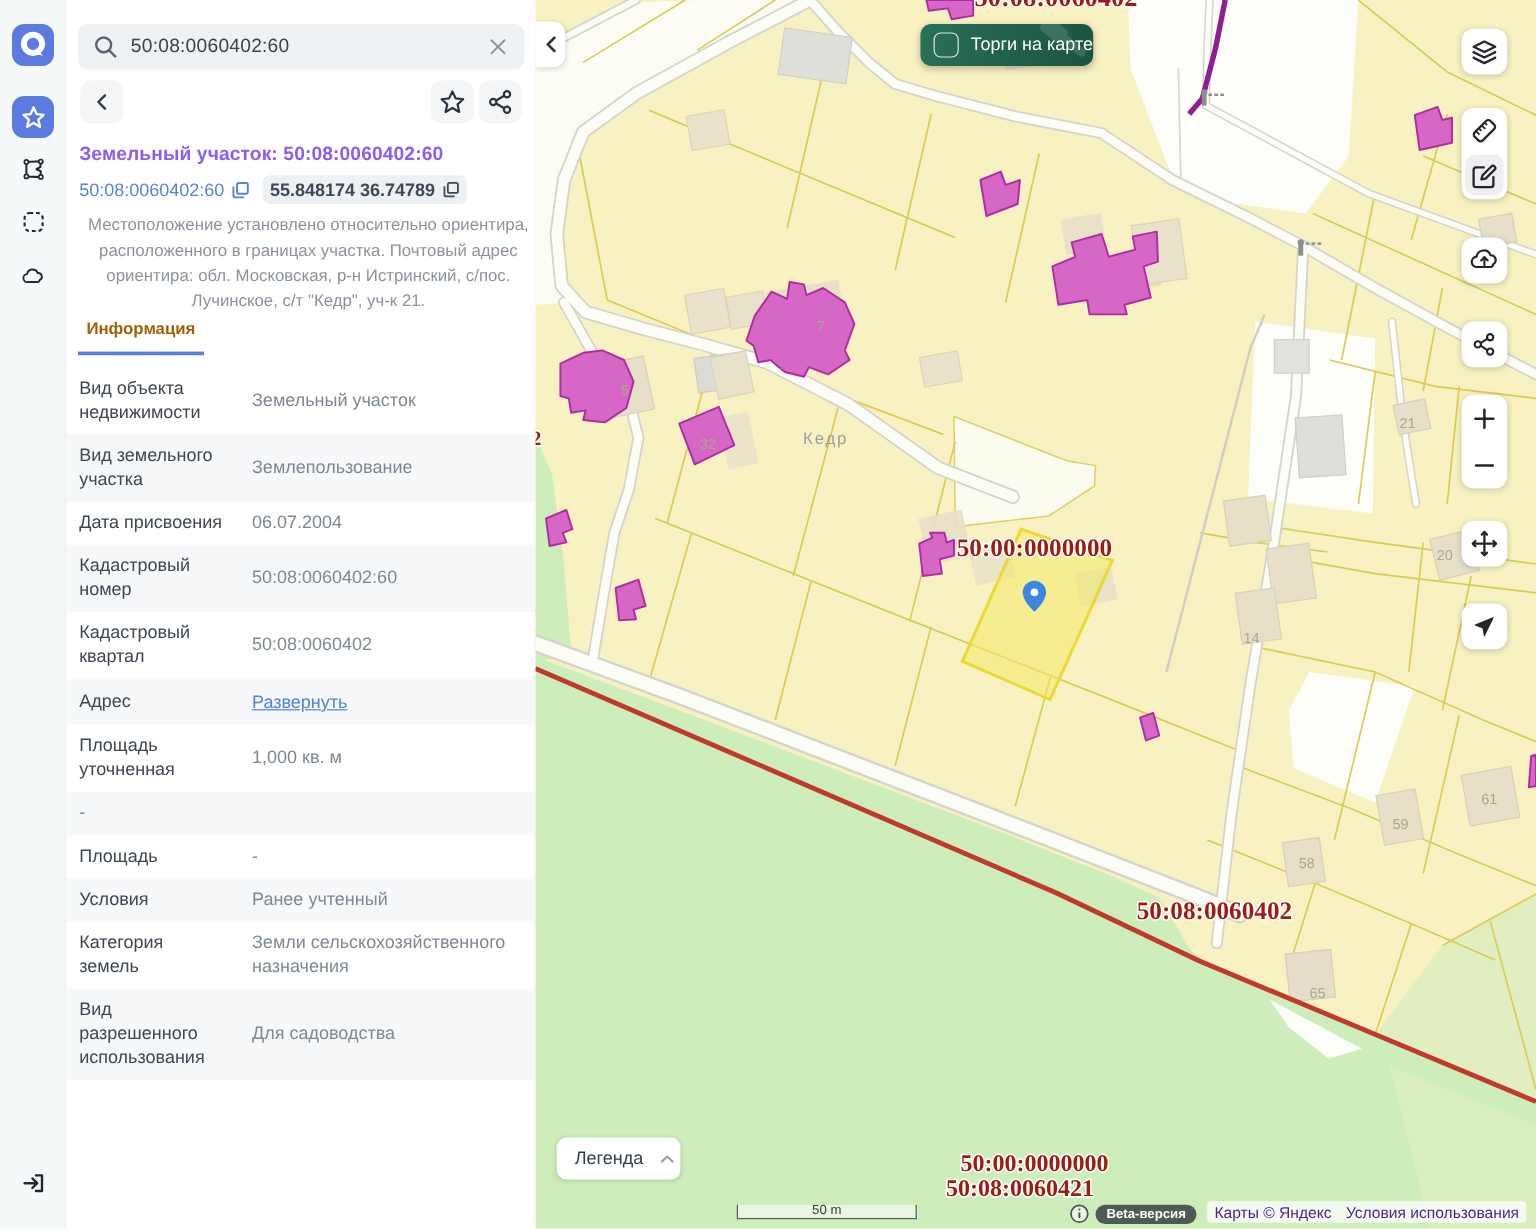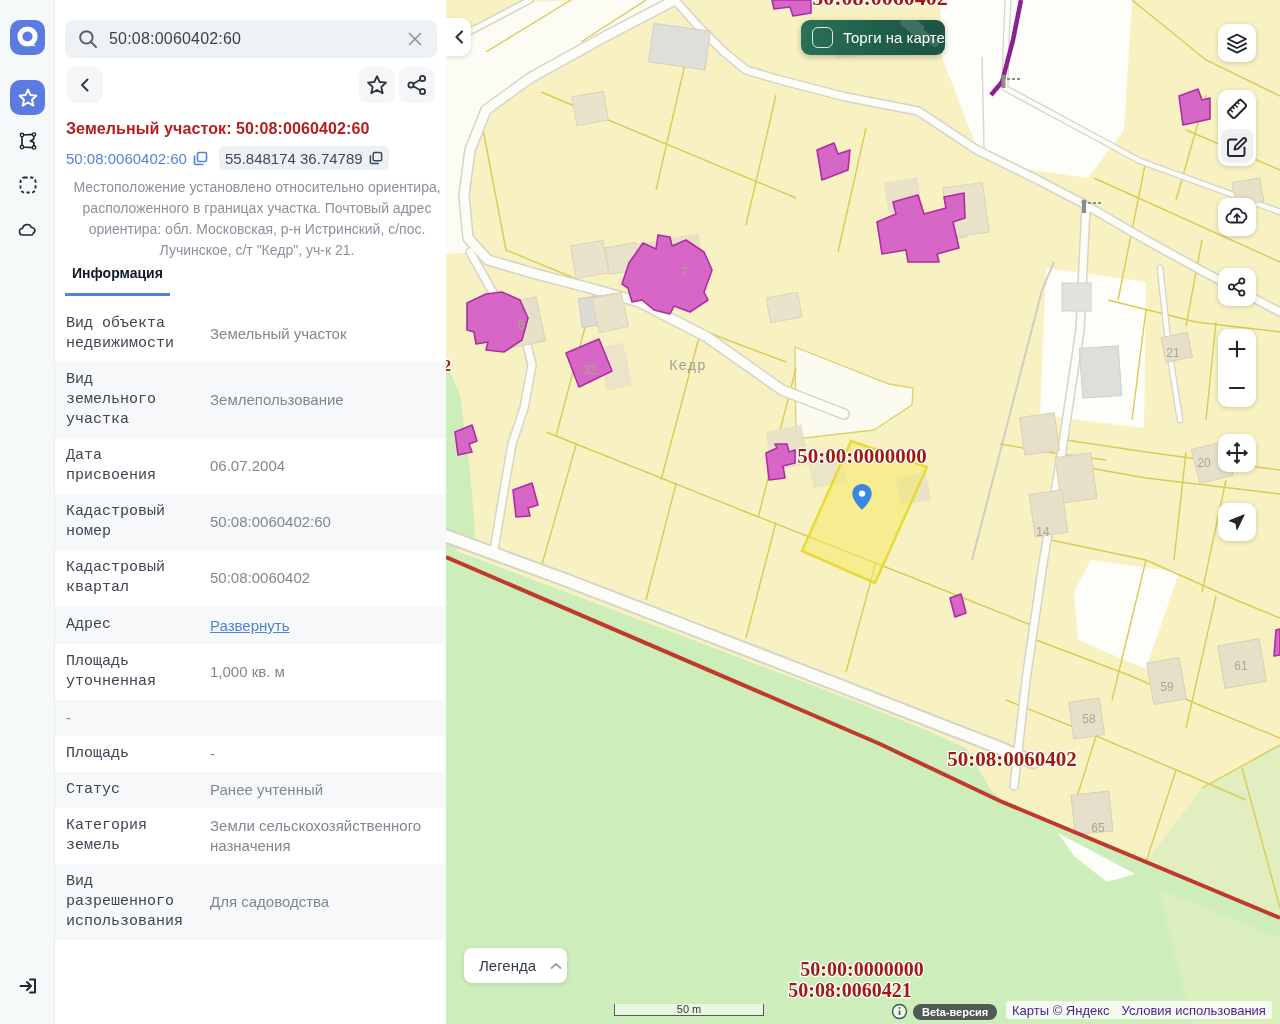--- a/index.html
+++ b/index.html
@@ -7,37 +7,37 @@
   #app { position:relative; width:1280px; height:1024px; }
   
   #sidebar { position:absolute; left:0; top:0; width:55px; height:1024px; background:#f6f9fa; border-right:1px solid #eaeef0; z-index:30; }
   .sbbtn { position:absolute; left:10px; width:35px; height:35px; border-radius:10px; background:#5b7be0; display:flex; align-items:center; justify-content:center; }
   .sbicon { position:absolute; left:17px; width:22px; height:22px; display:flex; align-items:center; justify-content:center; }
   
   #panel { position:absolute; left:55px; top:0; width:391px; height:1024px; background:#fff; z-index:20; }
   #search { position:absolute; left:10px; top:20px; width:372px; height:38px; background:#eef2f5; border-radius:8px; display:flex; align-items:center; }
   #search .txt { font-size:16px; color:#39424e; margin-left:10px; letter-spacing:.2px; }
   .hbtn { position:absolute; top:67px; width:36px; height:36px; background:#f4f6f8; border-radius:9px; display:flex; align-items:center; justify-content:center; }
-  #title { position:absolute; left:11px; top:120px; font-size:16px; font-weight:bold; color:#b91c1c; letter-spacing:.1px; }
+  #title { position:absolute; left:11px; top:120px; font-size:16px; font-weight:bold; color:#8b5cf6; letter-spacing:.1px; }
   #chiprow { position:absolute; left:11px; top:146px; height:24px; display:flex; align-items:center; }
   #chiprow .lnk { color:#5583da; font-size:15px; }
-  #chiprow .chip { background:#eef1f4; border-radius:6px; height:24px; display:flex; align-items:center; padding:0 6px; margin-left:11px; font-size:15px; color:#3f4956; }
+  #chiprow .chip { background:#eef1f4; border-radius:6px; height:24px; display:flex; align-items:center; padding:0 6px; margin-left:11px; font-size:15px; color:#3f4956;font-weight:bold; }
   #desc { position:absolute; left:11px; top:177px; width:382px; font-size:14px; line-height:21px; color:#8a929d;text-align:center; }
-  #tab { position:absolute; left:10px; top:265px; padding:0 7px 12px 7px; font-size:14px; font-weight:bold; color:#0f172a; border-bottom:3px solid #5481dd; }
+  #tab { position:absolute; left:10px; top:265px; padding:0 7px 12px 7px; font-size:14px; font-weight:bold; color:#a16207; border-bottom:3px solid #5481dd; }
   #tbl { position:absolute; left:0; top:306px; width:391px; }
   .row { display:flex; padding:8px 12px 8px 11px; }
   .row.g { background:#f7f8fa; }
-  .row .k { width:144px; flex:none; font-size:15px; line-height:20px; color:#3e4652; padding-right:22px;font-family:Liberation Mono, monospace; }
+  .row .k { width:144px; flex:none; font-size:15px; line-height:20px; color:#3e4652; padding-right:22px; }
   .row .v { flex:1; font-size:15px; line-height:20px; color:#7e8893; display:flex; flex-direction:column; justify-content:center; }
   .row .v .raz { color:#4d82dd; text-decoration:underline; margin-top:1px; }
   
   #map { position:absolute; left:446px; top:0; width:834px; height:1024px; overflow:hidden; }
   
   #collapse { position:absolute; left:446px; top:18px; width:25px; height:38px; background:#fff; border-radius:0 10px 10px 0; box-shadow:0 1px 4px rgba(0,0,0,.15); z-index:10; display:flex; align-items:center; justify-content:center; }
-  #torgi { position:absolute; left:801px; top:20px; width:144px; height:35px; border-radius:9px; background:linear-gradient(100deg,#2a7158 0%,#1f5f49 55%,#1b5441 100%); box-shadow:0 2px 6px rgba(0,0,0,.25); z-index:10; display:flex; align-items:center; overflow:hidden; }
+  #torgi { position:absolute; left:767px; top:20px; width:144px; height:35px; border-radius:9px; background:linear-gradient(100deg,#2a7158 0%,#1f5f49 55%,#1b5441 100%); box-shadow:0 2px 6px rgba(0,0,0,.25); z-index:10; display:flex; align-items:center; overflow:hidden; }
   #torgi .cb { width:21px; height:21px; border:1.6px solid rgba(255,255,255,.85); border-radius:6px; margin-left:11px; flex:none; }
   #torgi .tx { color:#fff; font-size:15px; margin-left:10px; white-space:nowrap; }
   .mapbtn { position:absolute; left:1218px; width:38px; height:38px; background:#fff; border-radius:10px; box-shadow:0 1px 5px rgba(0,0,0,.18); z-index:10; display:flex; align-items:center; justify-content:center; }
   #grpcard { position:absolute; left:1218px; top:90px; width:38px; height:76px; background:#fff; border-radius:10px; box-shadow:0 1px 5px rgba(0,0,0,.18); z-index:10; }
   #grpcard .slot { width:38px; height:38px; display:flex; align-items:center; justify-content:center; }
   #zoompill { position:absolute; left:1218px; top:329px; width:38px; height:78px; background:#fff; border-radius:10px; box-shadow:0 1px 5px rgba(0,0,0,.18); z-index:10; }
   #zoompill .zslot { width:38px; height:39px; display:flex; align-items:center; justify-content:center; }
   #legend { position:absolute; left:464px; top:948px; width:103px; height:35px; background:#fff; border-radius:8px; box-shadow:0 1px 4px rgba(0,0,0,.15); z-index:10; display:flex; align-items:center; }
   #legend .tx { font-size:15px; color:#333c48; margin-left:15px; }
   #scale { position:absolute; left:614px; top:1004px; width:150px; height:12px; background:rgba(255,255,255,.55); border-left:1.5px solid #55585c; border-right:1.5px solid #55585c; border-bottom:1.5px solid #55585c; z-index:10; text-align:center; font-size:11px; color:#33383d; line-height:11px; }
@@ -345,21 +345,21 @@
           <div class="v">1,000 кв. м</div>
         </div>
       <div class="row g">
           <div class="v">-</div>
         </div>
       <div class="row">
           <div class="k">Площадь</div>
           <div class="v">-</div>
         </div>
       <div class="row g">
-          <div class="k">Статус</div>
+          <div class="k">Условия</div>
           <div class="v">Ранее учтенный</div>
         </div>
       <div class="row">
           <div class="k">Категория земель</div>
           <div class="v">Земли сельскохозяйственного назначения</div>
         </div>
       <div class="row g">
           <div class="k">Вид разрешенного использования</div>
           <div class="v">Для садоводства</div>
         </div>

